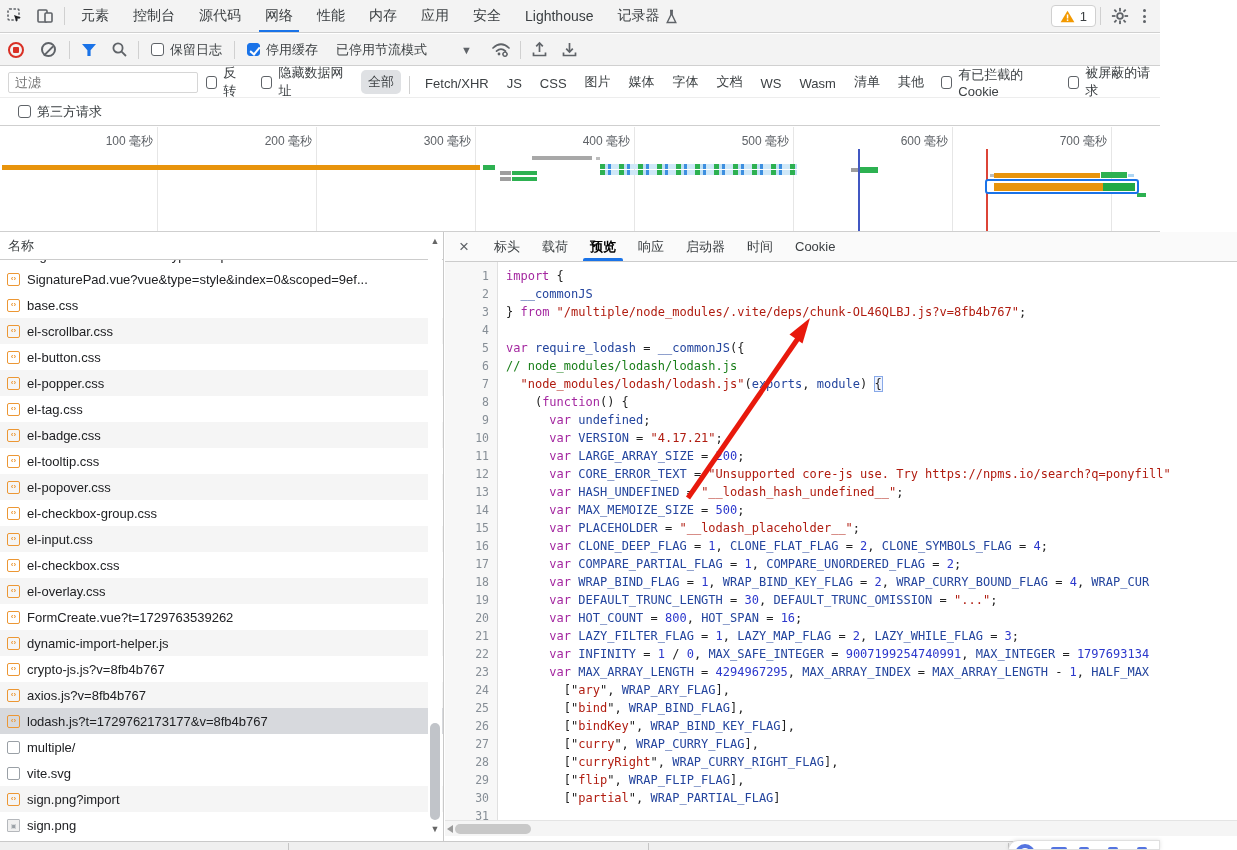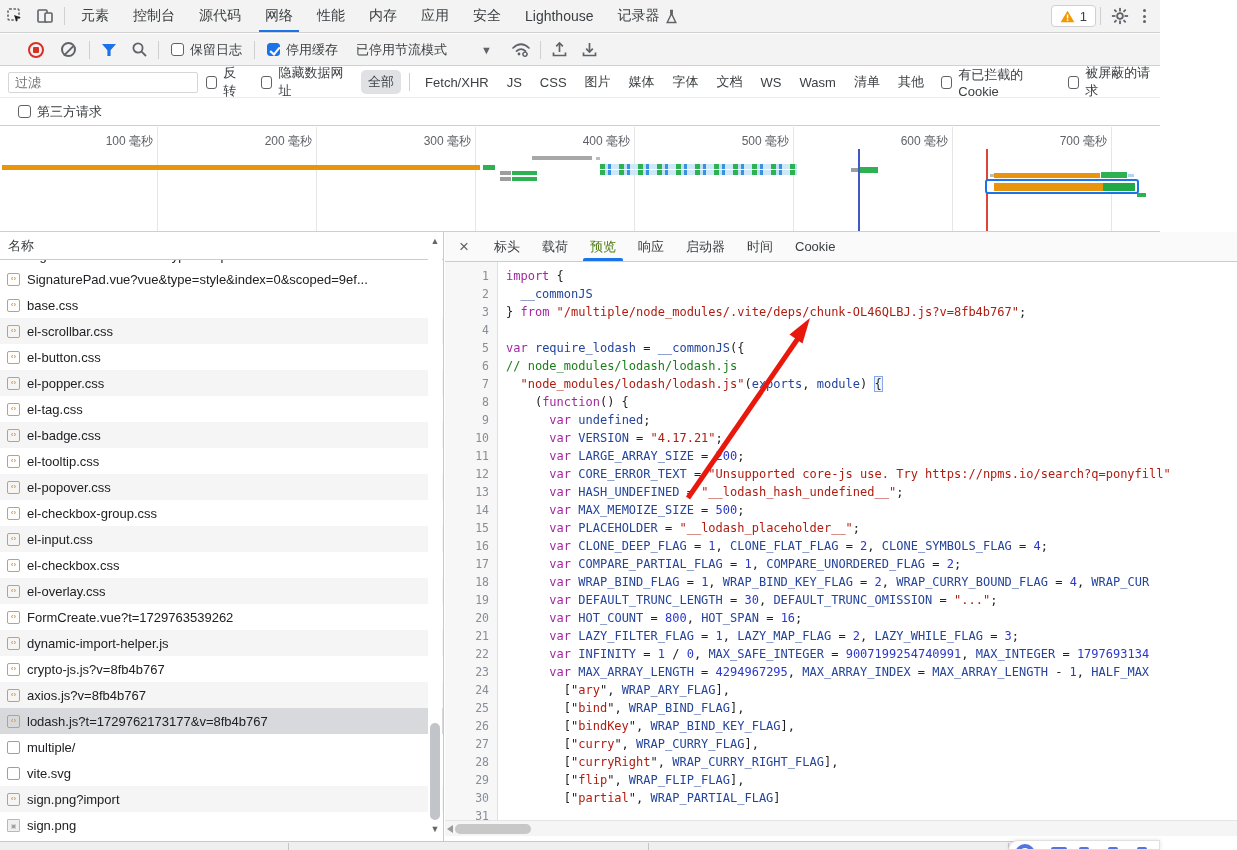--- a/index.html
+++ b/index.html
@@ -17,39 +17,39 @@
   .main-tab.active::after { content:""; position:absolute; left:6px; right:6px; bottom:0; height:2px; background:#1a73e8; }
   .tab-flask { margin-left:5px; }
   .tabbar-right { margin-left:auto; display:flex; align-items:center; padding-right:6px; }
   .warn-badge { display:flex; align-items:center; gap:5px; border:1px solid #d0d0d0; border-radius:4px;
     background:#fff; height:22px; padding:0 8px; font-size:13px; color:#3c4043; cursor:pointer; }
   .kebab { display:flex; flex-direction:column; gap:2.5px; padding:4px 8px; cursor:pointer; }
   .kebab i { width:3px; height:3px; border-radius:50%; background:#5f6368; }
 
   
   .toolbar2 { position:absolute; left:0; top:34px; width:100%; height:32px; background:#f3f3f3;
-    border-bottom:1px solid #d0d0d0; display:flex; align-items:center; padding-left:20px; }
+    border-bottom:1px solid #d0d0d0; display:flex; align-items:center; padding-left:0; }
   .rec-btn { width:16px; height:16px; border:2px solid #d93025; border-radius:50%; position:relative; margin:0 8px; cursor:pointer;}
   .rec-btn i { position:absolute; left:3px; top:3px; width:6px; height:6px; background:#d93025; border-radius:1px; }
   .clear-btn { width:15px; height:15px; border:2px solid #5f6368; border-radius:50%; position:relative; margin:0 9px; cursor:pointer;}
   .clear-btn i { position:absolute; left:-1px; top:5.5px; width:13px; height:2px; background:#5f6368; transform:rotate(-45deg); }
   .chk-row { display:flex; align-items:center; gap:6px; margin:0 8px; font-size:13px; cursor:pointer; }
   .chk { width:13px; height:13px; border:1.5px solid #5f6368; border-radius:3px; background:#fff; position:relative; }
   .chk.checked { background:#1a73e8; border-color:#1a73e8; }
   .chk.checked::after { content:""; position:absolute; left:3.5px; top:0.5px; width:4px; height:8px;
     border:solid #fff; border-width:0 2px 2px 0; transform:rotate(40deg); }
   .throttle { font-size:13px; margin:0 6px 0 10px; cursor:pointer; }
   .caret { color:#5f6368; font-size:11px; margin:0 14px 0 28px; cursor:pointer; }
 
   
   .filterbar { position:absolute; left:0; top:67px; width:100%; height:31px; background:#fff;
     display:flex; align-items:center; border-bottom:1px solid #ededed; padding-left:8px; }
   .filter-input { width:200px; height:21px; border:1px solid #d6d6d6; border-radius:2px; font-size:13px;
     padding:0 6px; color:#202124; outline:none; }
-  .chips { display:flex; align-items:center; margin-left:6px; }
+  .chips { display:flex; align-items:flex-end; margin-left:6px; }
   .chip { font-size:13px; color:#3c4043; padding:3px 7px; border-radius:5px; margin:0 2px; cursor:pointer; white-space:nowrap; }
   .chip.active { background:#dfe1e4; }
   .chips-div { width:1px; height:18px; background:#d0d0d0; margin:0 6px; }
   .thirdparty { position:absolute; left:0; top:98px; width:100%; height:28px; background:#fff;
     border-bottom:1px solid #cfcfcf; display:flex; align-items:center; padding-left:10px; }
 
   
   .overview { position:absolute; left:0; top:127px; width:100%; height:105px; background:#fff;
     border-bottom:1px solid #cfcfcf; overflow:hidden; }
   .gridline { position:absolute; top:0; bottom:0; width:1px; background:#e6e6e6; }
@@ -75,21 +75,21 @@
   .fi-img { border:1px solid #b5b8bc; border-radius:1px; background:#f0f0f0; color:#9aa0a6; font-size:6px; }
   .vscroll { position:absolute; right:1px; top:0; width:14px; height:612px; background:#fff; }
   .vscroll .arr { position:absolute; left:0; width:14px; text-align:center; font-size:9px; color:#666; cursor:pointer; }
   .vscroll .thumb { position:absolute; left:2px; width:10px; border-radius:5px; background:#c1c4c9; cursor:pointer; }
 
   
   .rightpane { position:absolute; left:445px; top:232px; width:792px; height:618px; background:#fff; }
   .dtabs { height:30px; background:#fafafa; border-bottom:1px solid #ccc; display:flex; align-items:stretch; }
   .dclose { width:38px; display:flex; align-items:center; justify-content:center; font-size:17px; color:#5f6368; cursor:pointer; }
   .dtab { position:relative; display:flex; align-items:center; padding:0 11px; font-size:13px; color:#3c4043; cursor:pointer; }
-  .dtab.active { color:#4d7c0f; }
+  .dtab.active { color:#000000;font-weight:bold; }
   .dtab.active::after { content:""; position:absolute; left:4px; right:4px; bottom:0; height:3px; background:#1a73e8; border-radius:2px 2px 0 0; }
 
   .codewrap { position:relative; height:558px; overflow:hidden; display:flex; }
   .gutter { width:53px; background:#f7f7f7; border-right:1px solid #e0e0e0; padding-top:5px; flex:none; }
   .gutter div { height:18px; line-height:18px; text-align:right; padding-right:8px;
     font-family:"DejaVu Sans Mono","Liberation Mono",monospace; font-size:11.5px; color:#868e96; }
   .codelines { padding:5px 0 0 8px; overflow:hidden; flex:1; }
   .cl { height:18px; line-height:18px; white-space:pre; font-family:"DejaVu Sans Mono","Liberation Mono",monospace; font-size:12px; color:#222; }
   .tk-k { color:#a427a0; } .tk-d { color:#24459e; } .tk-n { color:#2b37cc; }
   .tk-s { color:#b01c10; } .tk-c { color:#1a7f1a; } .tk-p { color:#222222; }

